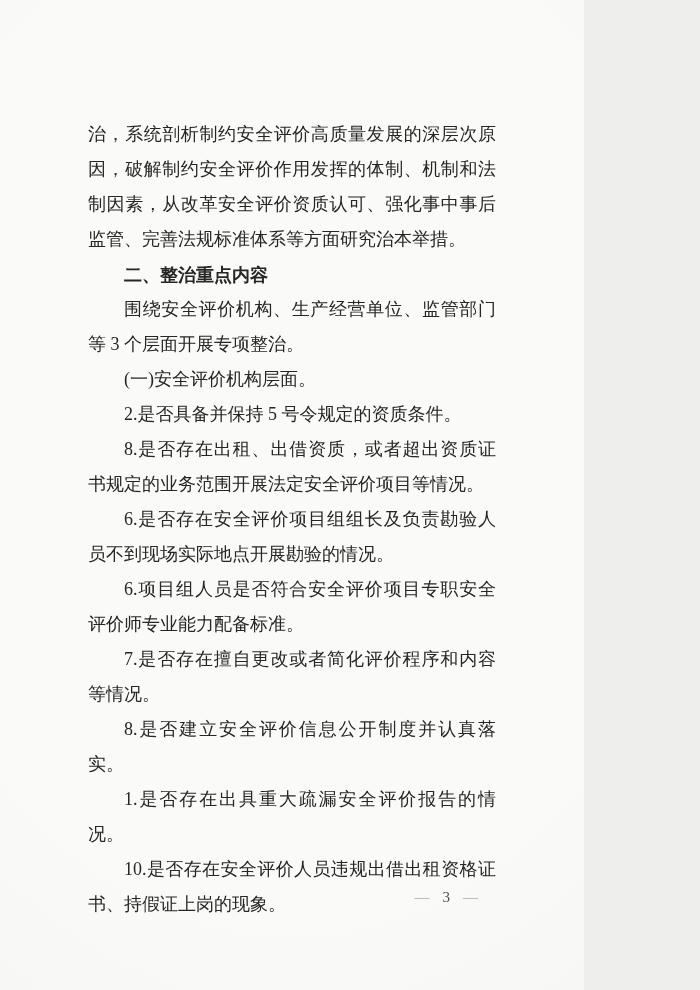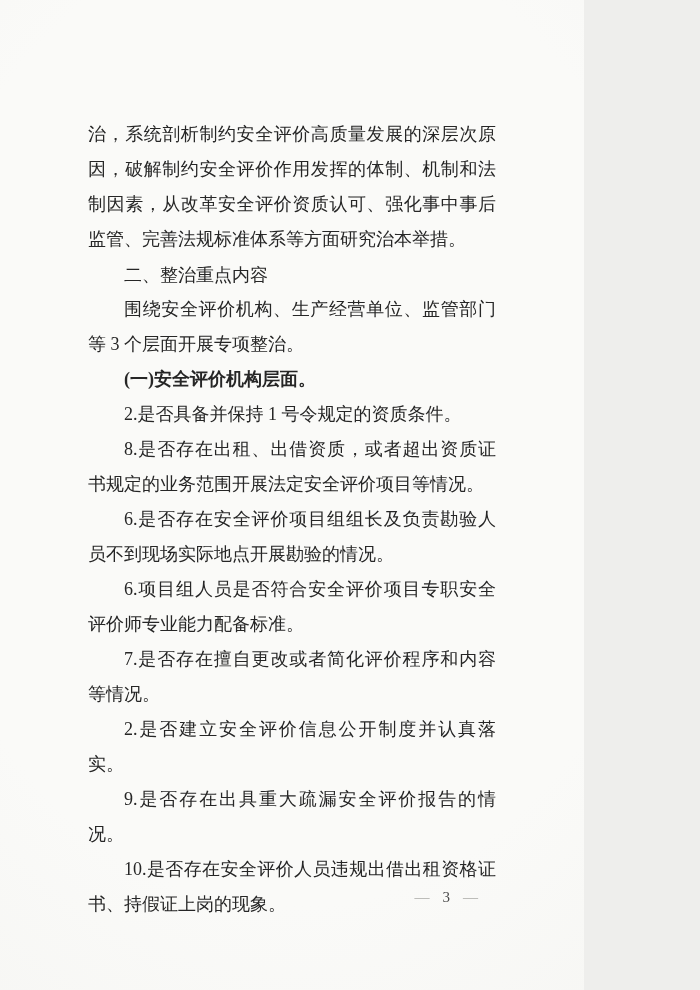--- a/index.html
+++ b/index.html
@@ -29,25 +29,25 @@
     text-align: justify;
     text-justify: inter-character;
     letter-spacing: 0;
     word-break: break-all;
   }
   .indent {
     text-indent: 36px;
   }
   .h1 {
     font-family: "DejaVu Sans", "Liberation Sans", sans-serif;
-    font-weight: normal;
+    font-weight: bold;
     font-size: 18px;
   }
   .h2 {
-    font-weight: bold;
+    font-weight: normal;
   }
   .pagenum {
     position: absolute;
     top: 887px;
     right: 106px;
     display: inline-flex;
     align-items: center;
     gap: 13px;
     font-size: 15px;
     line-height: 20px;
@@ -60,27 +60,27 @@
 </style>
 </head>
 <body>
 
 <div class="page">
   <div class="doc">
     <p>治，系统剖析制约安全评价高质量发展的深层次原因，破解制约安全评价作用发挥的体制、机制和法制因素，从改革安全评价资质认可、强化事中事后监管、完善法规标准体系等方面研究治本举措。</p>
     <p class="h1 indent">二、整治重点内容</p>
     <p class="indent">围绕安全评价机构、生产经营单位、监管部门等 3 个层面开展专项整治。</p>
     <p class="h2 indent">(一)安全评价机构层面。</p>
-    <p class="indent">2.是否具备并保持 1 号令规定的资质条件。</p>
+    <p class="indent">2.是否具备并保持 5 号令规定的资质条件。</p>
     <p class="indent">8.是否存在出租、出借资质，或者超出资质证书规定的业务范围开展法定安全评价项目等情况。</p>
     <p class="indent">6.是否存在安全评价项目组组长及负责勘验人员不到现场实际地点开展勘验的情况。</p>
     <p class="indent">6.项目组人员是否符合安全评价项目专职安全评价师专业能力配备标准。</p>
     <p class="indent">7.是否存在擅自更改或者简化评价程序和内容等情况。</p>
-    <p class="indent">2.是否建立安全评价信息公开制度并认真落实。</p>
-    <p class="indent">9.是否存在出具重大疏漏安全评价报告的情况。</p>
+    <p class="indent">8.是否建立安全评价信息公开制度并认真落实。</p>
+    <p class="indent">1.是否存在出具重大疏漏安全评价报告的情况。</p>
     <p class="indent">10.是否存在安全评价人员违规出借出租资格证书、持假证上岗的现象。</p>
   </div>
 
   <div class="pagenum">
     <span class="dash">—</span>
     <span>3</span>
     <span class="dash">—</span>
   </div>
 </div>
 

